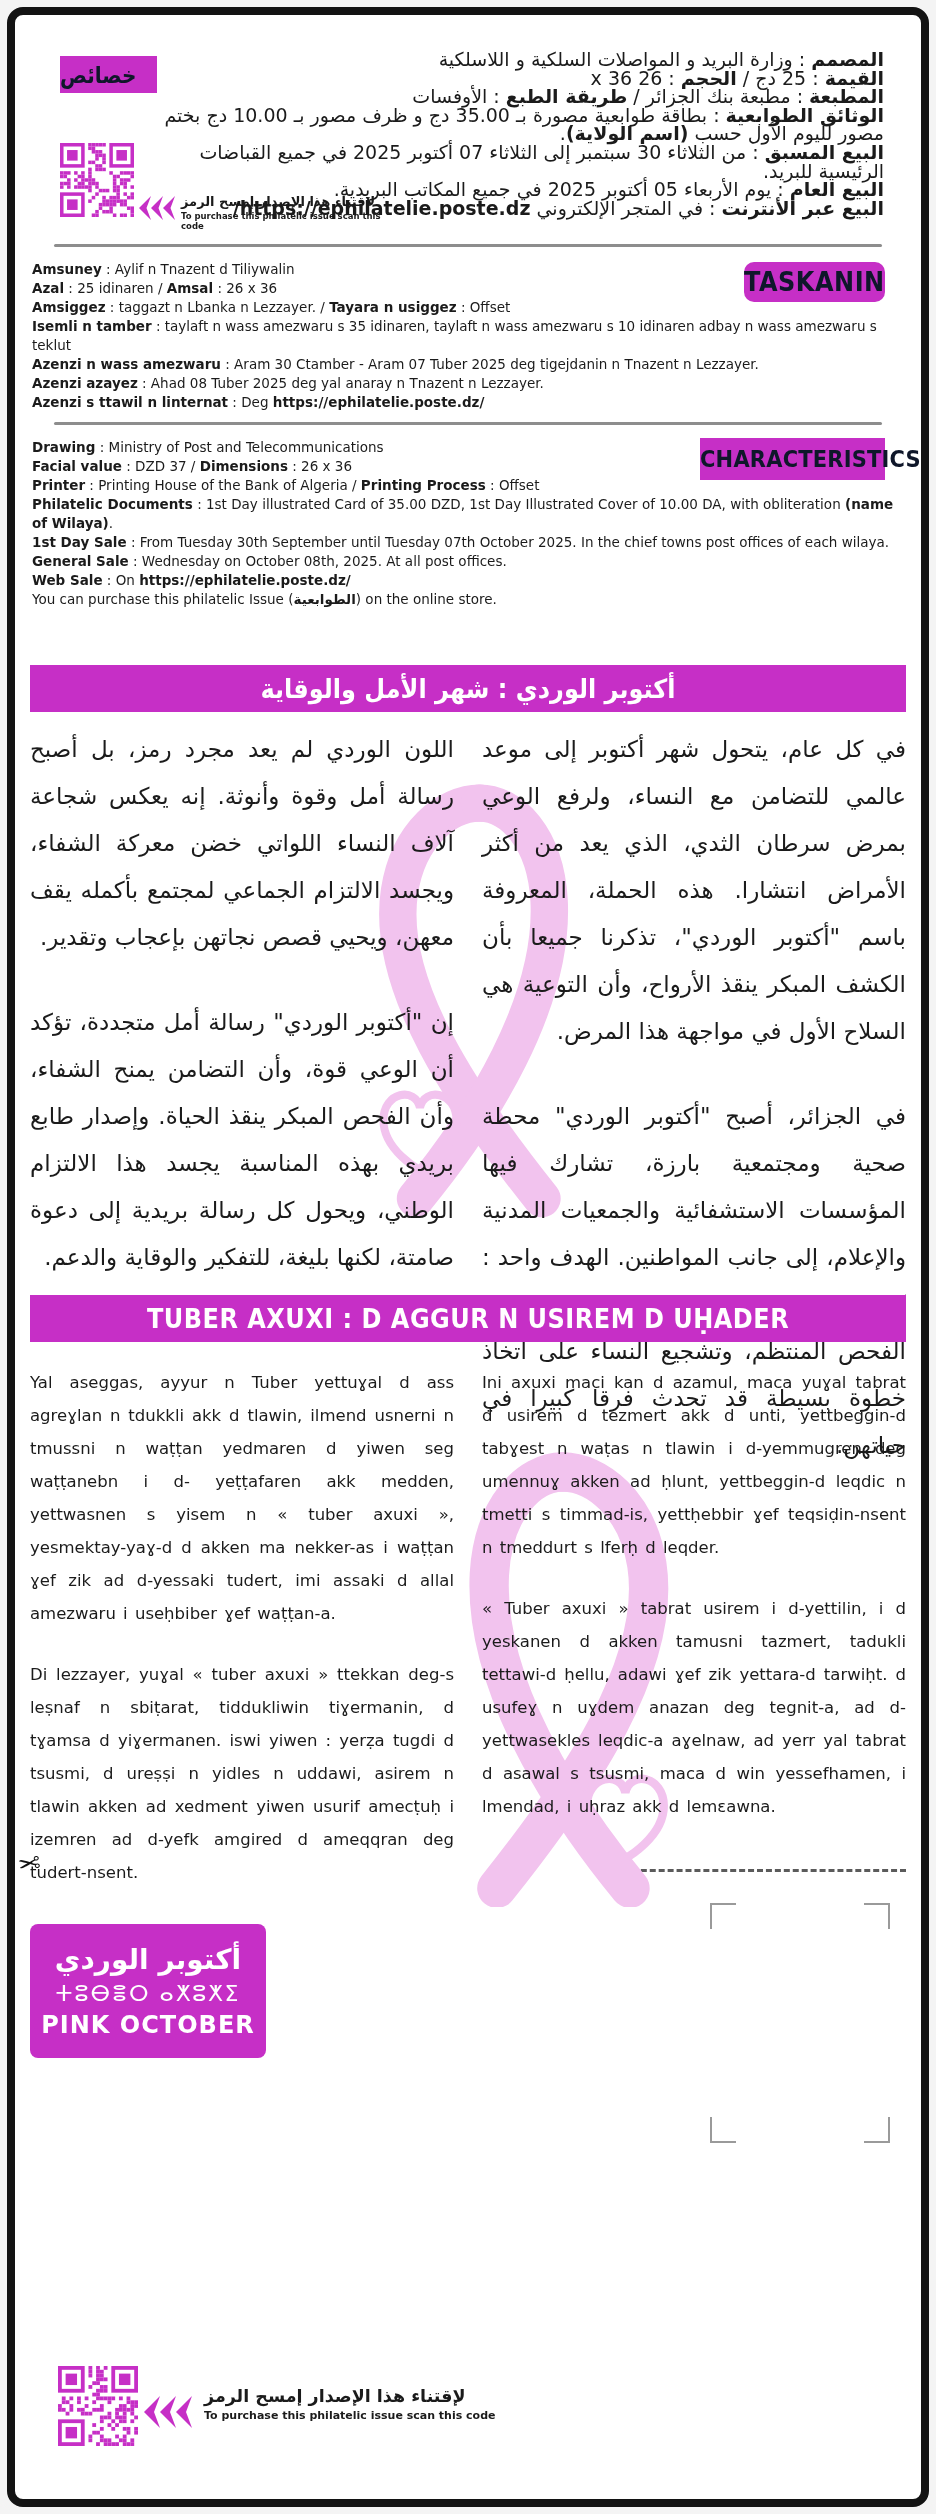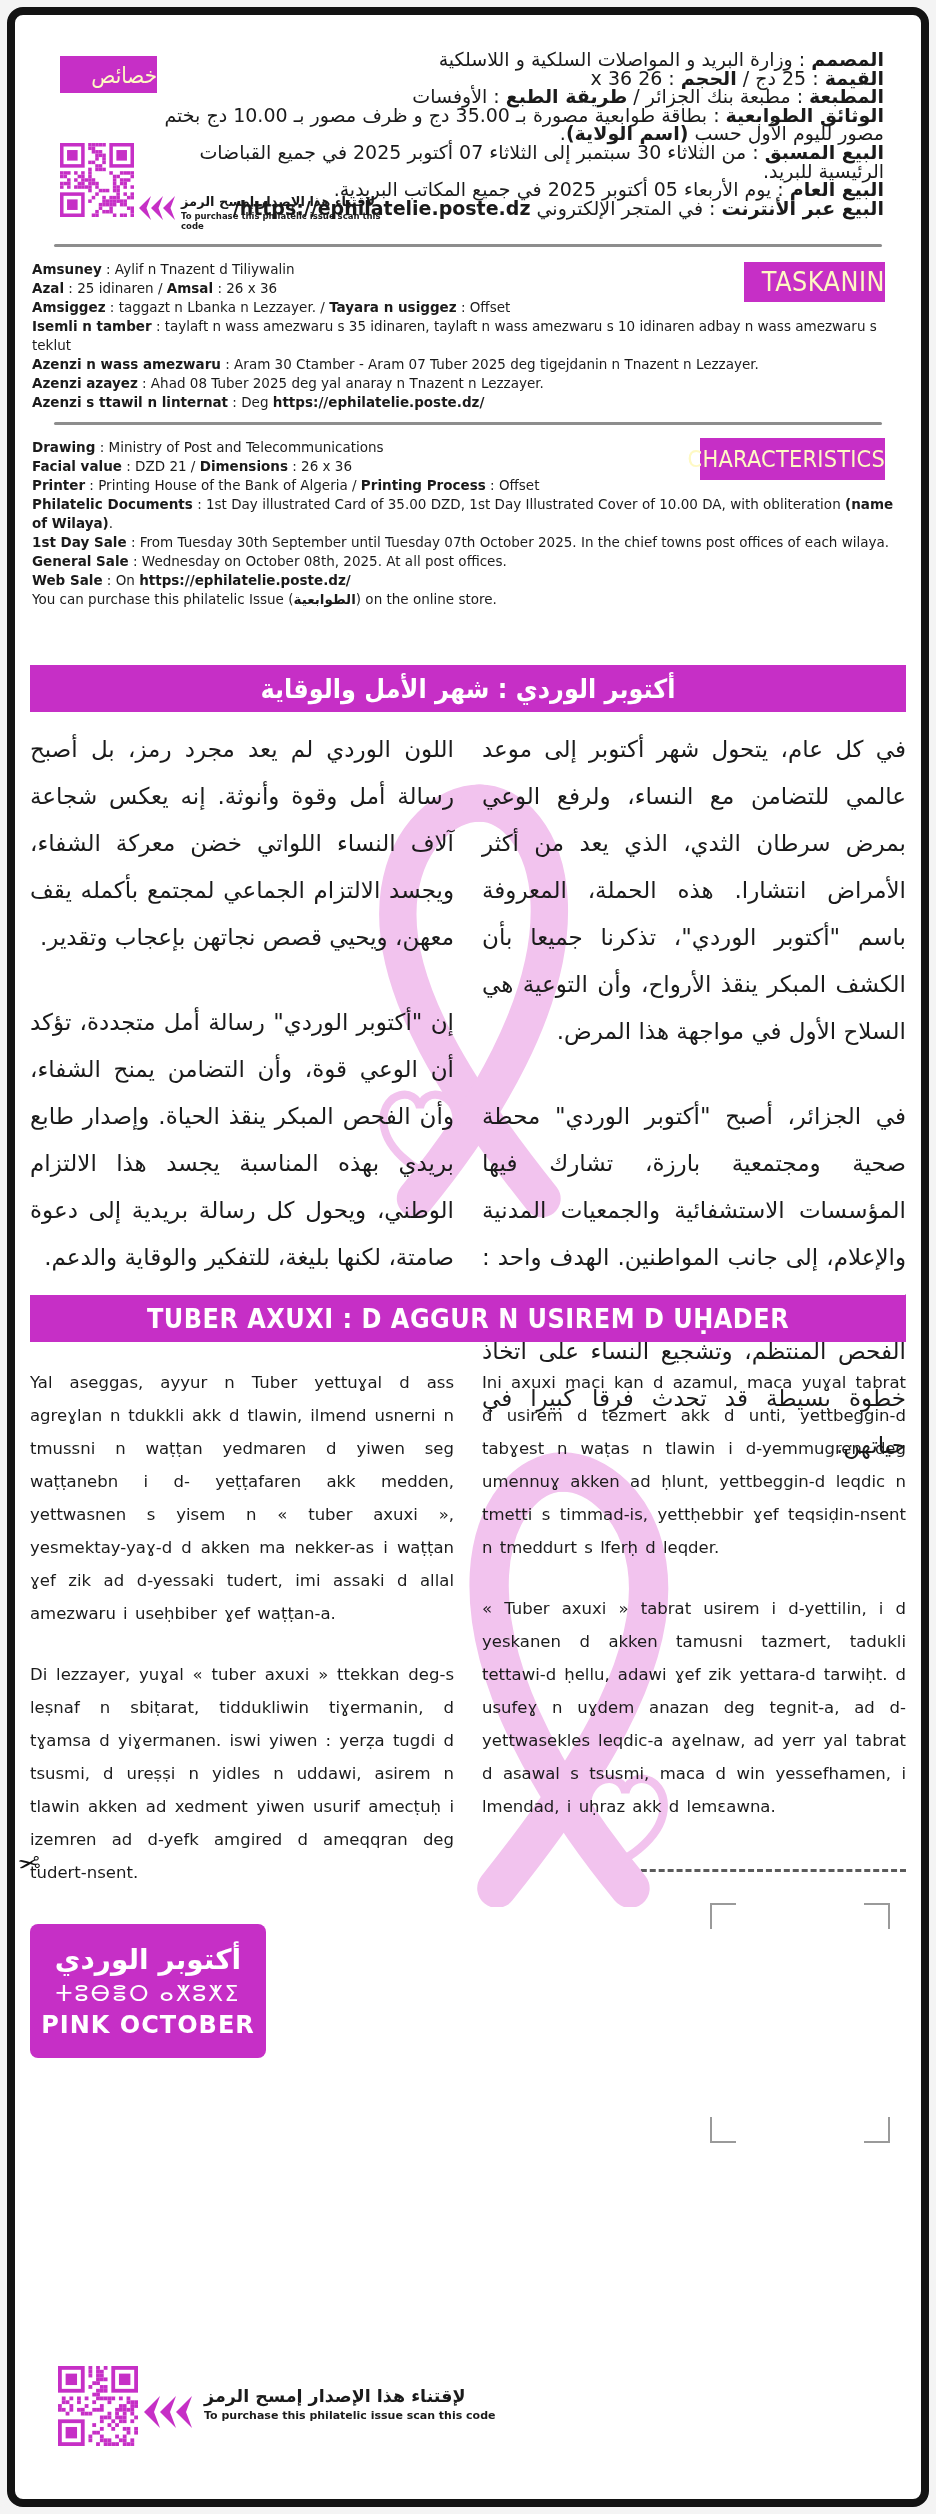--- a/index.html
+++ b/index.html
@@ -1,24 +1,24 @@
 <!DOCTYPE html>
 <html style="--accent: #c62fc6; --pink: #f2c3ee;"><head>
 <meta charset="utf-8">
 <style>
   html,body{margin:0;padding:0;background:#e9e9e9;}
   .page{position:relative;width:936px;height:2514px;background:#f4f4f4;overflow:hidden;
         font-family:"DejaVu Sans",sans-serif;color:#1b1b1b;}
   .frame{position:absolute;left:7px;top:7px;width:922px;height:2500px;box-sizing:border-box;
          border:8px solid #131313;border-radius:16px;background:#ffffff;}
   .abs{position:absolute;}
-  .badge{position:absolute;background:var(--accent);color:#fef9c3;font-weight:normal;
-         display:flex;align-items:center;justify-content:flex-end;z-index:3;}
+  .badge{position:absolute;background:var(--accent);color:#0f172a;font-weight:bold;
+         display:flex;align-items:center;justify-content:flex-start;z-index:3;}
   .badge-ar{left:60px;top:56px;width:97px;height:37px;font-size:20px;}
-  .badge-task{left:744px;top:262px;width:141px;height:40px;font-size:24px;letter-spacing:.5px;transform-origin:center;}
+  .badge-task{left:744px;top:262px;width:141px;height:40px;font-size:24px;letter-spacing:.5px;transform-origin:center;border-radius:10px;}
   .badge-char{left:700px;top:438px;width:185px;height:42px;font-size:21px;letter-spacing:.2px;}
   .badge span{display:block;transform:scaleY(1.12);}
   .info-ar{left:150px;top:50px;width:734px;direction:rtl;text-align:right;font-size:19px;line-height:18.6px;z-index:2;}
   .info-lat{left:32px;top:260px;width:874px;font-size:13.5px;line-height:19px;z-index:2;}
   .info-char{left:32px;top:438px;width:874px;font-size:13.5px;line-height:19px;z-index:2;}
   .hr{position:absolute;left:54px;width:828px;height:3px;background:#8d8d8d;border-radius:2px;}
   .qr{position:absolute;background:#fff;}
   .qr-top{left:60px;top:143px;width:74px;height:74px;}
   .qr-bottom{left:58px;top:2366px;width:80px;height:80px;}
   .chev{position:absolute;color:var(--accent);}
@@ -260,21 +260,21 @@
     <div><b>Azenzi s ttawil n linternat</b><span> : Deg </span><b>https://ephilatelie.poste.dz/</b></div>
   </div>
 
   <div class="hr" style="top:422px"></div>
 
   <div class="badge badge-char">
       <span>CHARACTERISTICS</span>
     </div>
   <div class="abs info-char">
     <div><b>Drawing</b><span> : Ministry of Post and Telecommunications</span></div>
-    <div><b>Facial value</b><span> : DZD 21 / </span><b>Dimensions</b><span> : 26 x 36</span></div>
+    <div><b>Facial value</b><span> : DZD 37 / </span><b>Dimensions</b><span> : 26 x 36</span></div>
     <div><b>Printer</b><span> : Printing House of the Bank of Algeria / </span><b>Printing Process</b><span> : Offset</span></div>
     <div><b>Philatelic Documents</b><span> : 1st Day illustrated Card of 35.00 DZD, 1st Day Illustrated Cover of 10.00 DA, with obliteration </span><b>(name of Wilaya)</b><span>.</span></div>
     <div><b>1st Day Sale</b><span> : From Tuesday 30th September until Tuesday 07th October 2025. In the chief towns post offices of each wilaya.</span></div>
     <div><b>General Sale</b><span> : Wednesday on October 08th, 2025. At all post offices.</span></div>
     <div><b>Web Sale</b><span> :  On </span><b>https://ephilatelie.poste.dz/</b></div>
     <div><span>You can purchase this philatelic Issue (</span><b>الطوابعية</b><span>) on the online store.</span></div>
   </div>
 
   <div class="banner banner-ar">
       <span>أكتوبر الوردي : شهر الأمل والوقاية</span>

